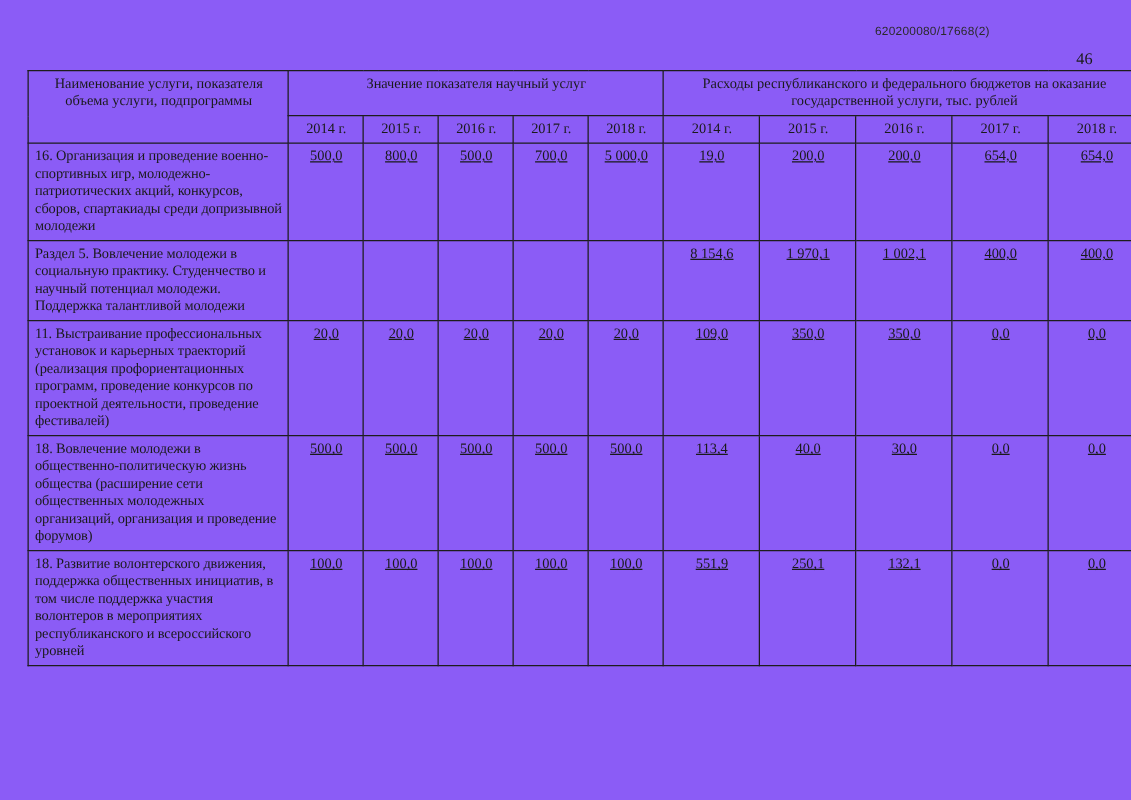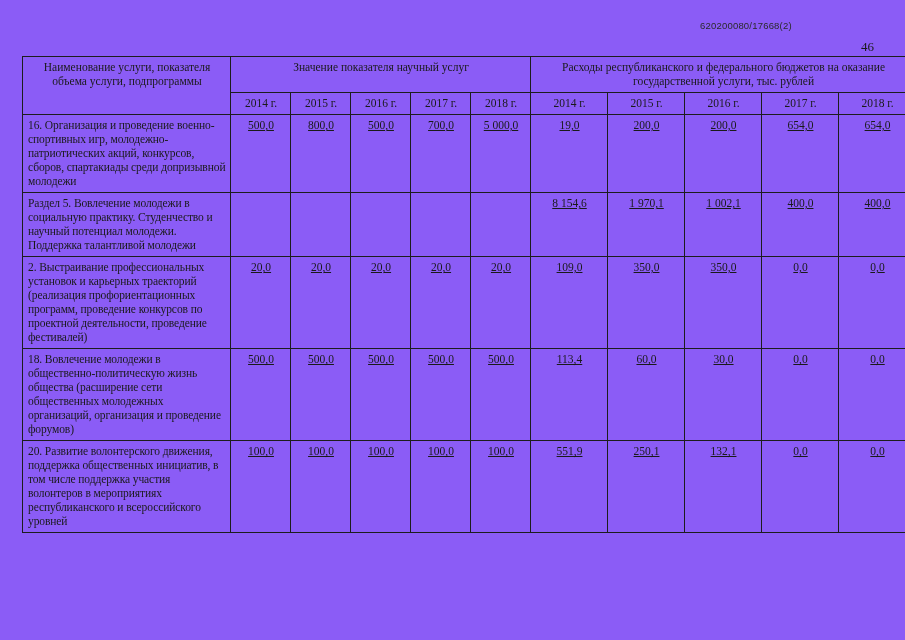--- a/index.html
+++ b/index.html
@@ -142,47 +142,47 @@
         <td class="num"></td>
         <td class="num"></td>
         <td class="num"></td>
         <td class="num">8 154,6</td>
         <td class="num">1 970,1</td>
         <td class="num">1 002,1</td>
         <td class="num">400,0</td>
         <td class="num">400,0</td>
       </tr>
       <tr>
-        <td class="desc">2. Выстраивание профессиональных установок и карьерных траекторий (реализация профориентационных программ, проведение конкурсов по проектной деятельности, проведение фестивалей)</td>
+        <td class="desc">11. Выстраивание профессиональных установок и карьерных траекторий (реализация профориентационных программ, проведение конкурсов по проектной деятельности, проведение фестивалей)</td>
         <td class="num">20,0</td>
         <td class="num">20,0</td>
         <td class="num">20,0</td>
         <td class="num">20,0</td>
         <td class="num">20,0</td>
         <td class="num">109,0</td>
         <td class="num">350,0</td>
         <td class="num">350,0</td>
         <td class="num">0,0</td>
         <td class="num">0,0</td>
       </tr>
       <tr>
         <td class="desc">18. Вовлечение молодежи в общественно-политическую жизнь общества (расширение сети общественных молодежных организаций, организация и проведение форумов)</td>
         <td class="num">500,0</td>
         <td class="num">500,0</td>
         <td class="num">500,0</td>
         <td class="num">500,0</td>
         <td class="num">500,0</td>
         <td class="num">113,4</td>
-        <td class="num">60,0</td>
+        <td class="num">40,0</td>
         <td class="num">30,0</td>
         <td class="num">0,0</td>
         <td class="num">0,0</td>
       </tr>
       <tr>
-        <td class="desc">20. Развитие волонтерского движения, поддержка общественных инициатив, в том числе поддержка участия волонтеров в мероприятиях республиканского и всероссийского уровней</td>
+        <td class="desc">18. Развитие волонтерского движения, поддержка общественных инициатив, в том числе поддержка участия волонтеров в мероприятиях республиканского и всероссийского уровней</td>
         <td class="num">100,0</td>
         <td class="num">100,0</td>
         <td class="num">100,0</td>
         <td class="num">100,0</td>
         <td class="num">100,0</td>
         <td class="num">551,9</td>
         <td class="num">250,1</td>
         <td class="num">132,1</td>
         <td class="num">0,0</td>
         <td class="num">0,0</td>

